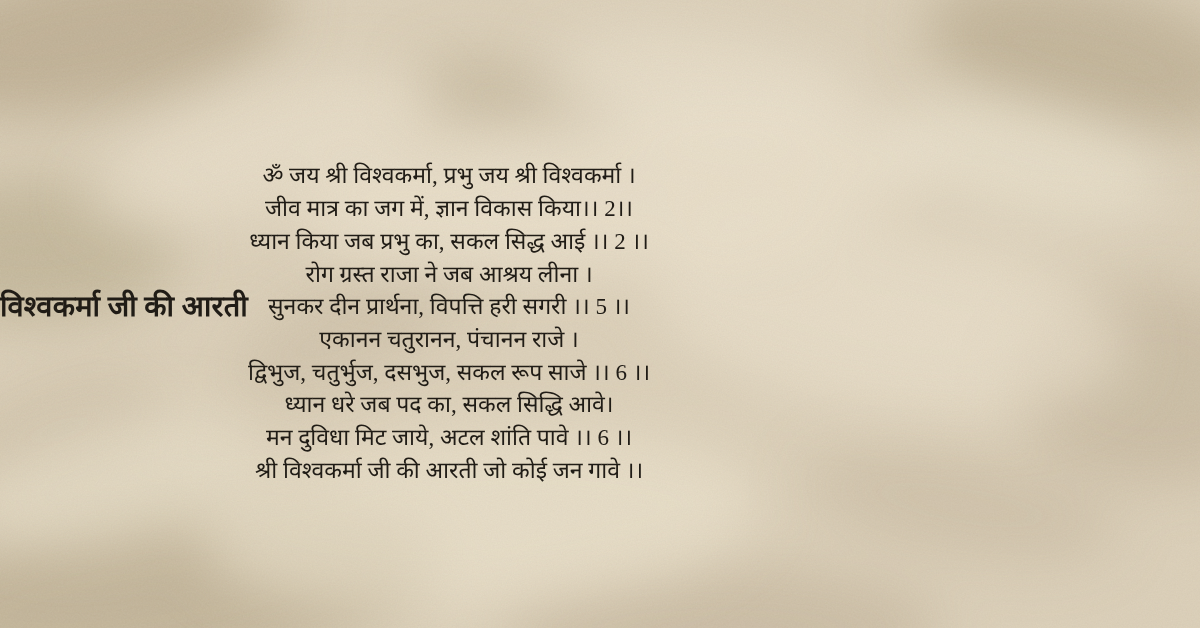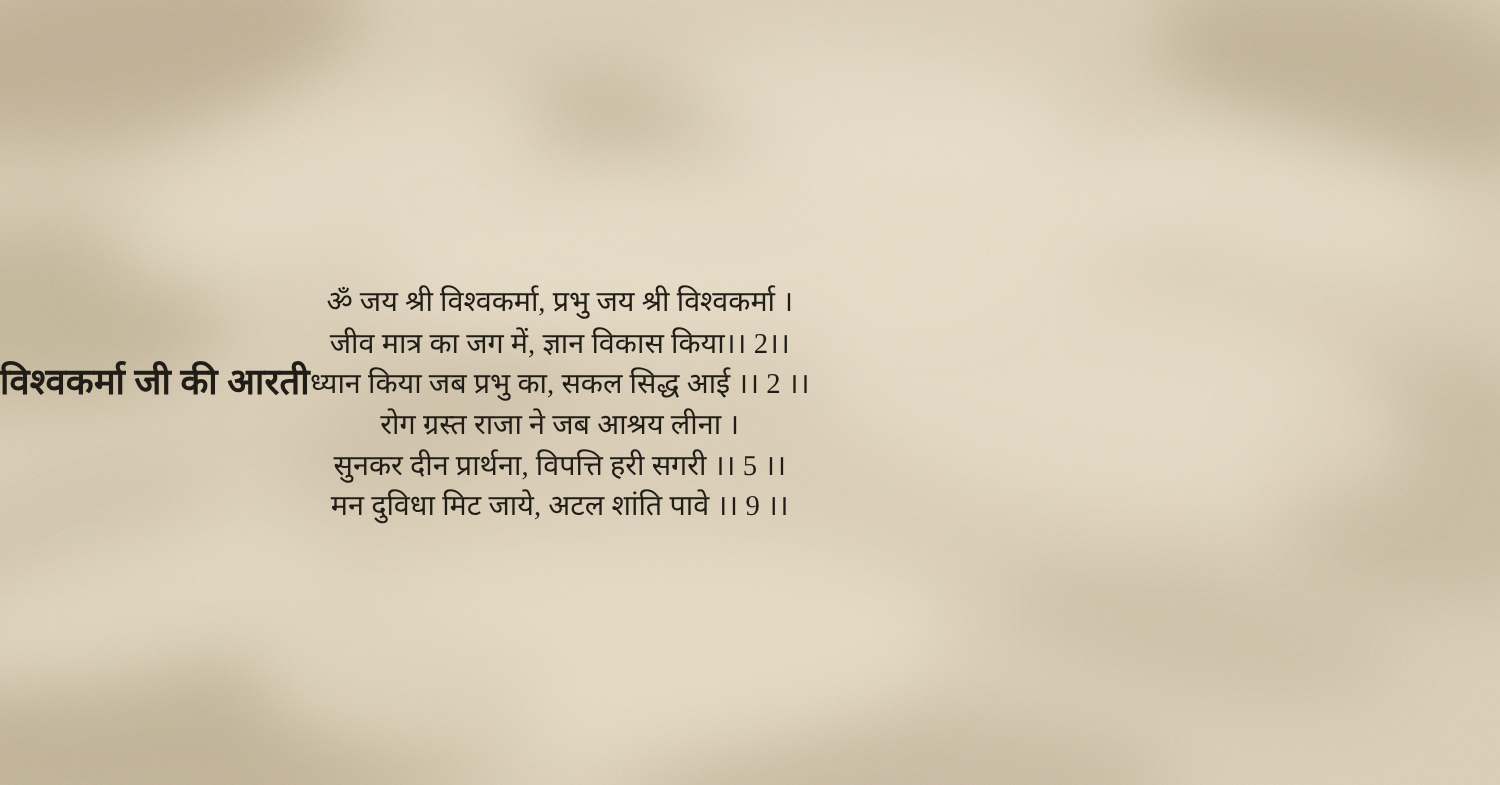--- a/index.html
+++ b/index.html
@@ -96,17 +96,21 @@
   </svg>
 
   <div class="content" style="color: rgb(32, 28, 22);">
     <h1 class="title">विश्वकर्मा जी की आरती</h1>
     <div class="verses">
         <div class="verse-line">ॐ जय श्री विश्वकर्मा, प्रभु जय श्री विश्वकर्मा ।</div>
         <div class="verse-line">जीव मात्र का जग में, ज्ञान विकास किया।। 2।।</div>
         <div class="verse-line">ध्यान किया जब प्रभु का, सकल सिद्ध आई ।। 2 ।।</div>
         <div class="verse-line">रोग ग्रस्त राजा ने जब आश्रय लीना ।</div>
         <div class="verse-line">सुनकर दीन प्रार्थना, विपत्ति हरी सगरी ।। 5 ।।</div>
-        <div class="verse-line">मन दुविधा मिट जाये, अटल शांति पावे ।। 9 ।।</div>
+        <div class="verse-line">एकानन चतुरानन, पंचानन राजे ।</div>
+        <div class="verse-line">द्विभुज, चतुर्भुज, दसभुज, सकल रूप साजे ।। 6 ।।</div>
+        <div class="verse-line">ध्यान धरे जब पद का, सकल सिद्धि आवे।</div>
+        <div class="verse-line">मन दुविधा मिट जाये, अटल शांति पावे ।। 6 ।।</div>
+        <div class="verse-line">श्री विश्वकर्मा जी की आरती जो कोई जन गावे ।।</div>
       </div>
   </div>
 
 </div>
 
 </body></html>

